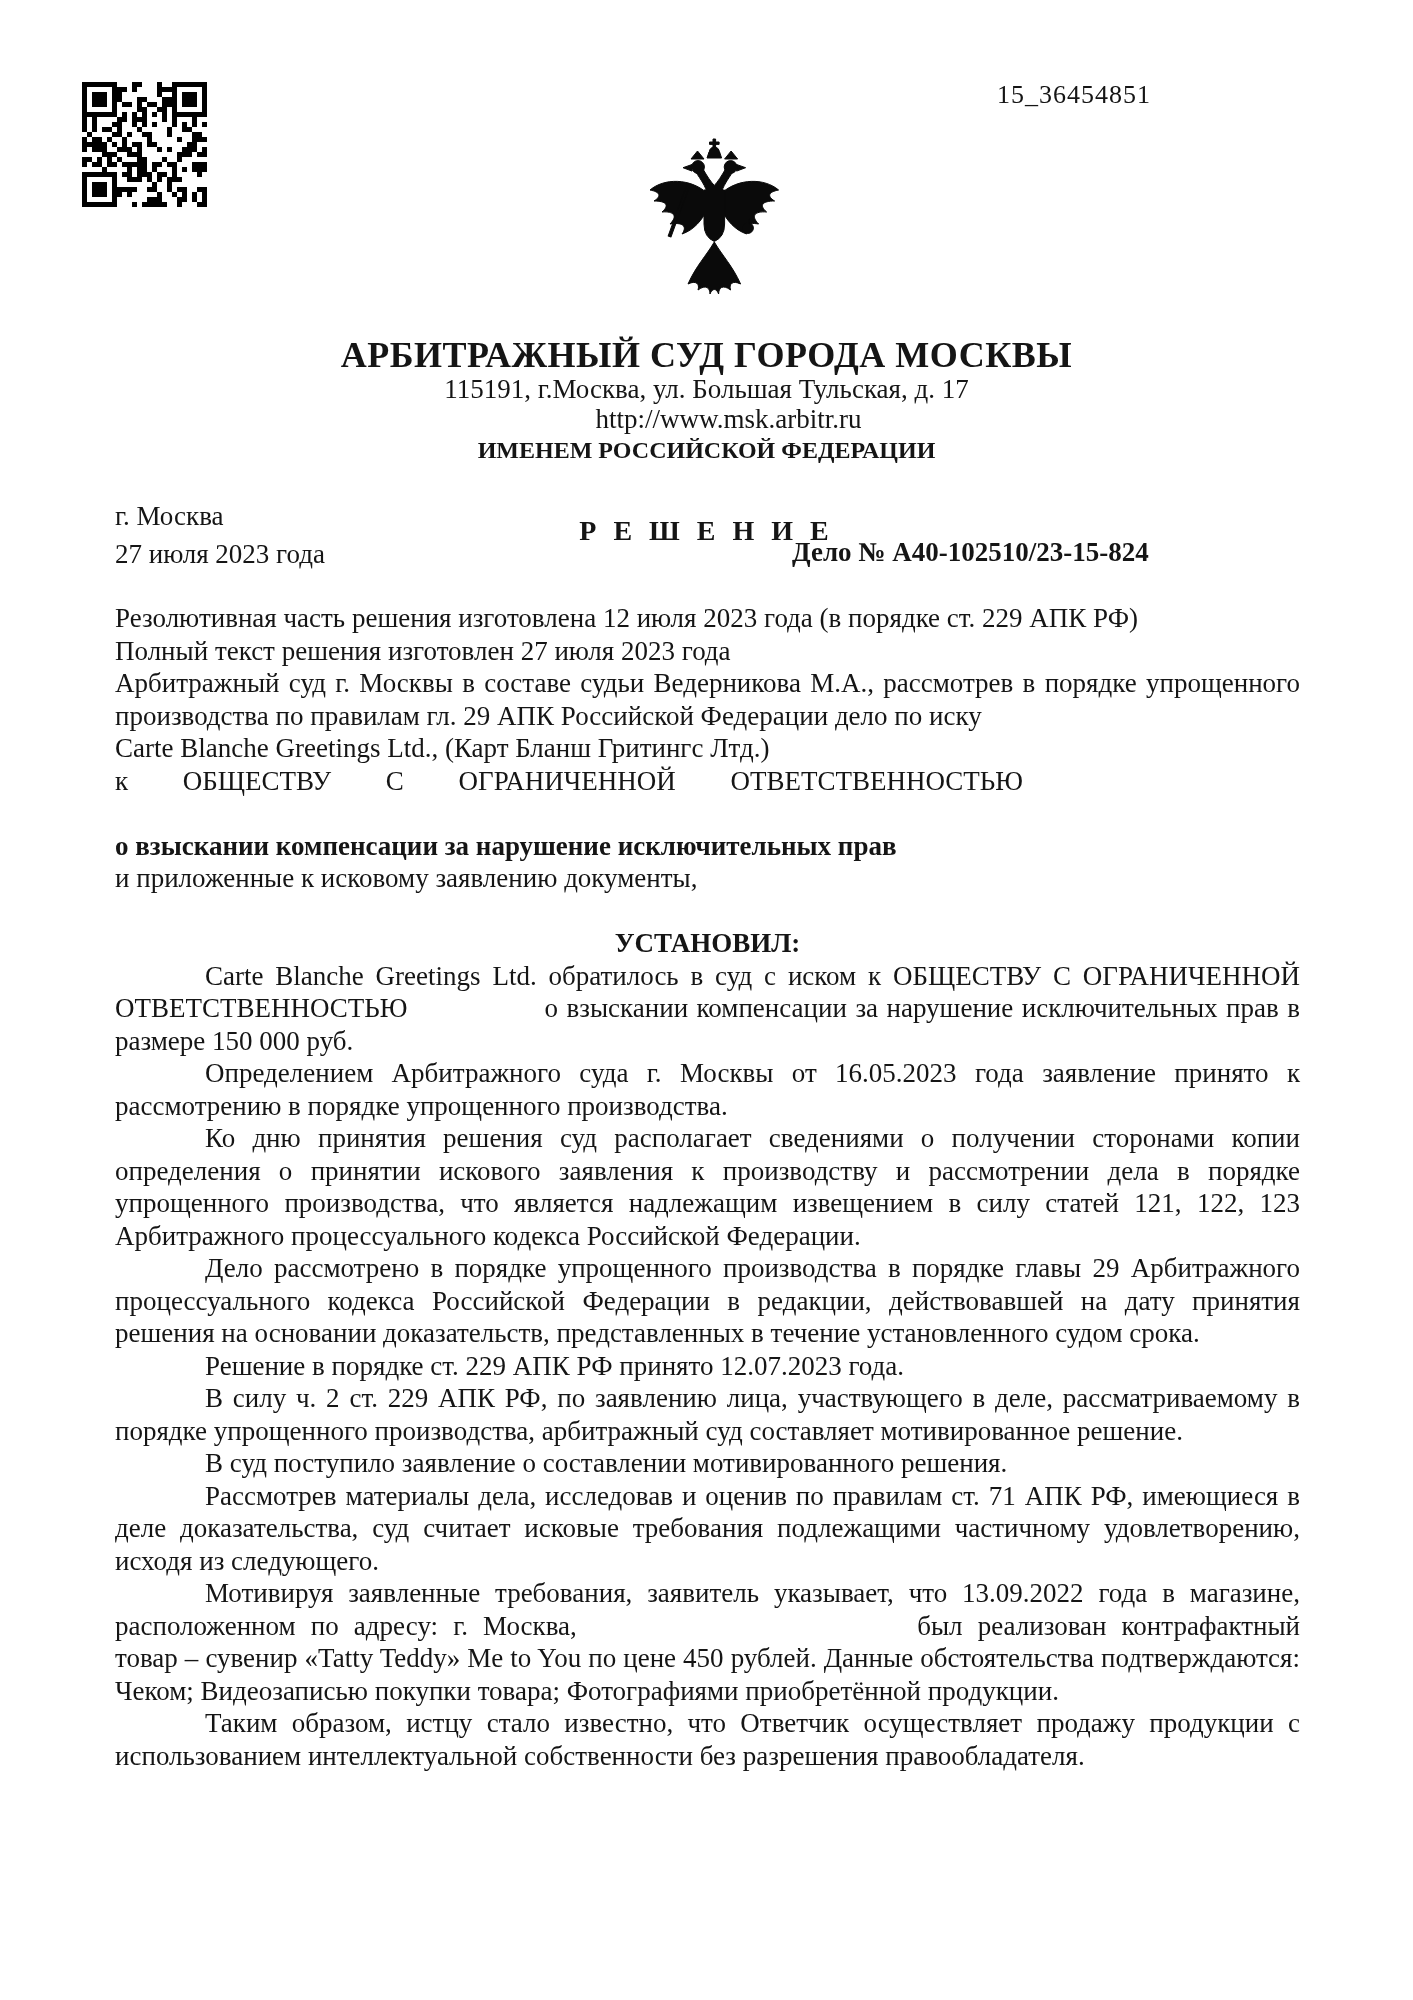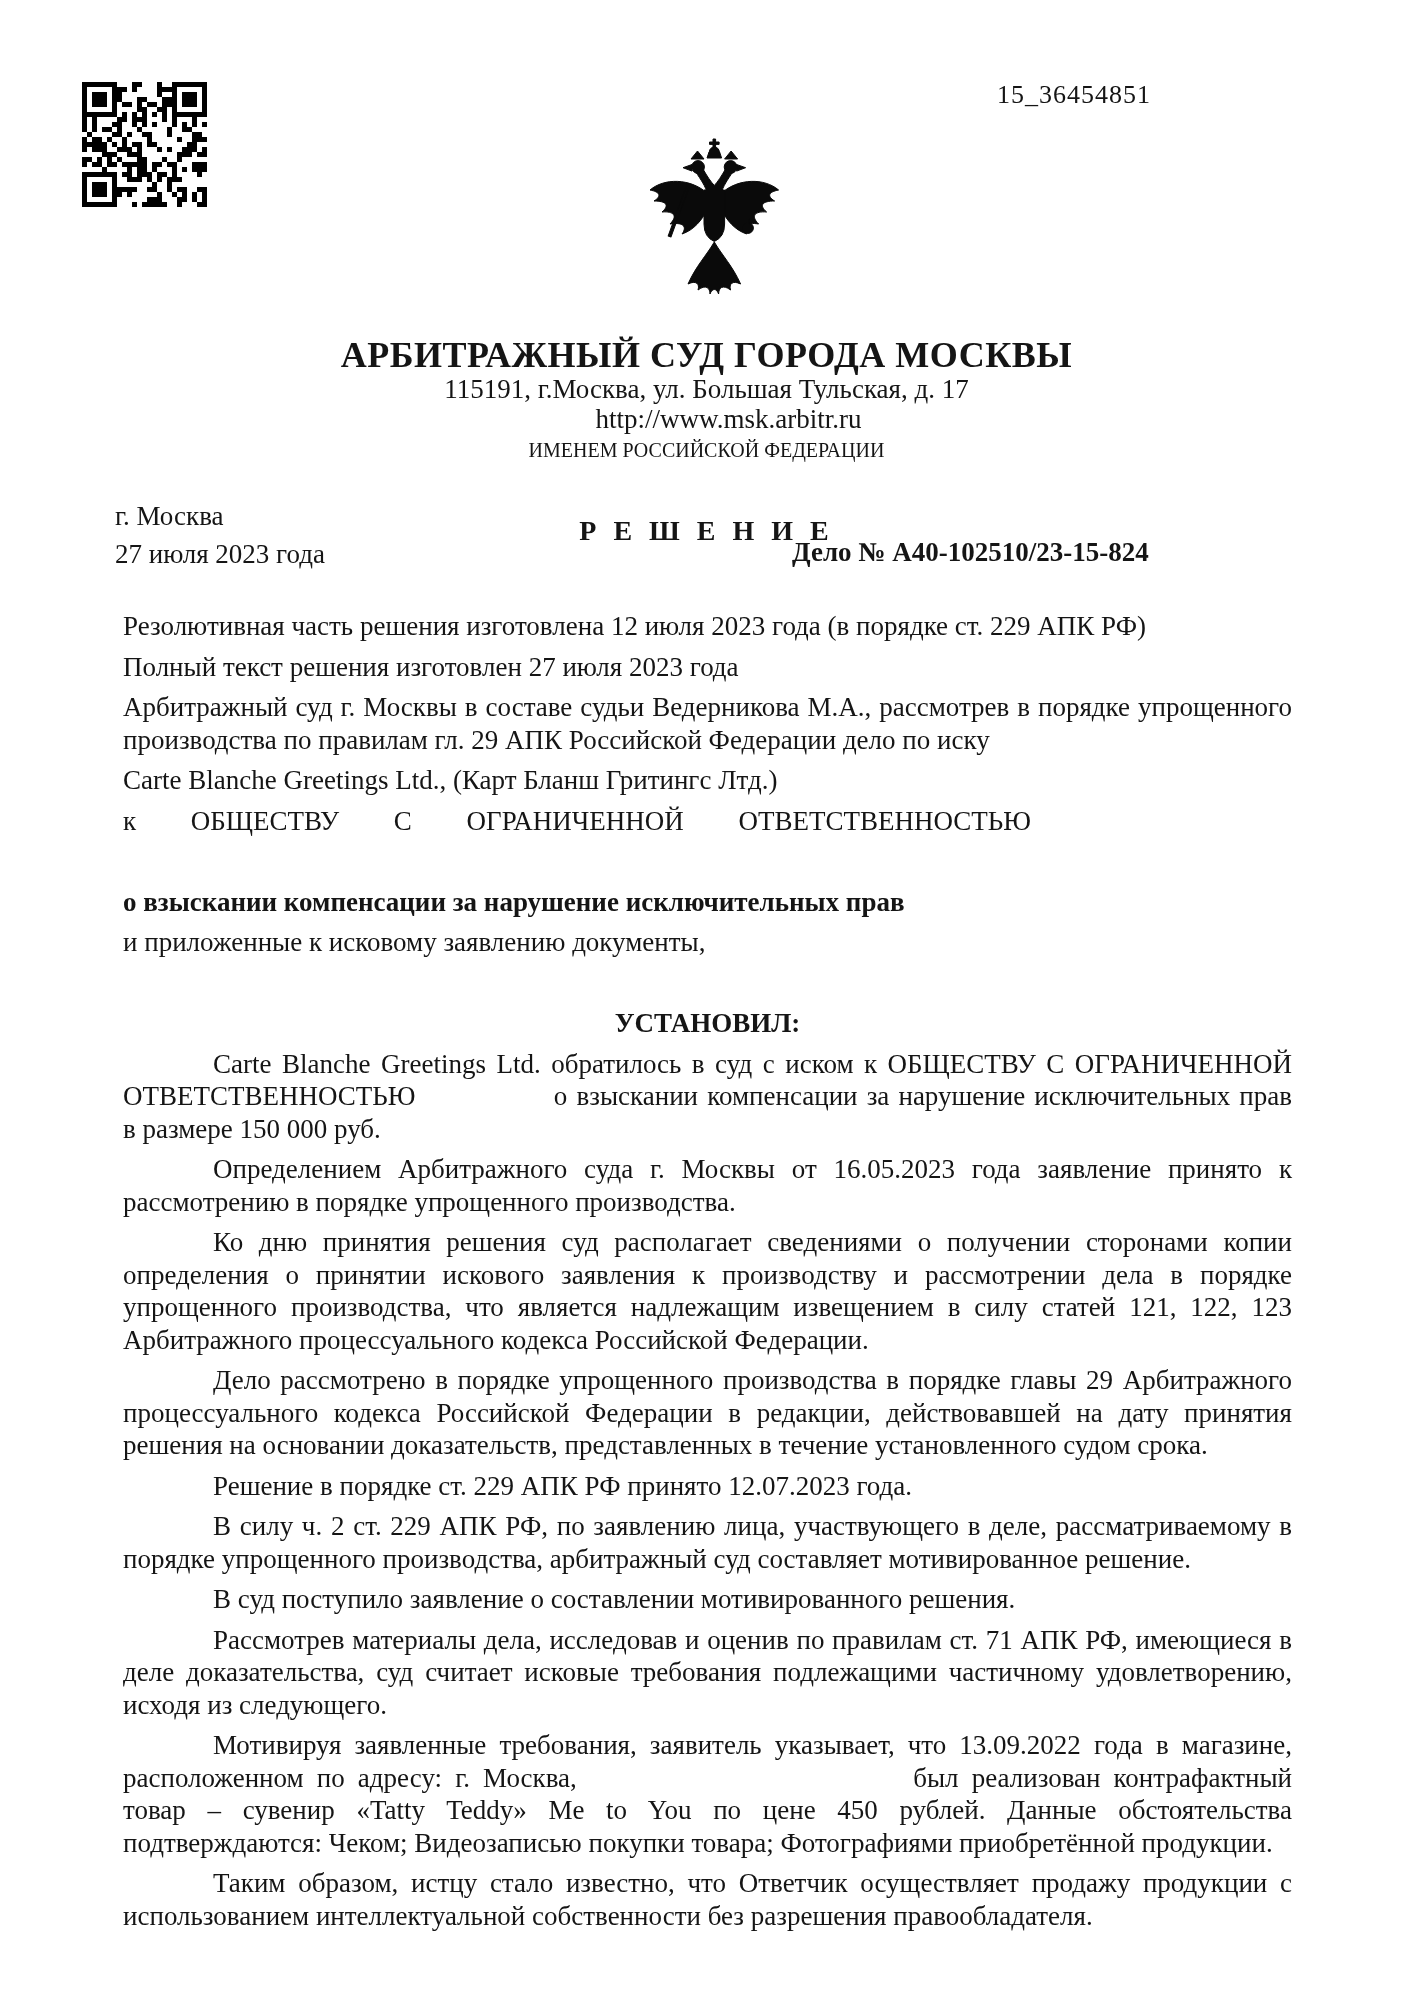--- a/index.html
+++ b/index.html
@@ -22,30 +22,30 @@
   }
   .qr svg { width:100%; height:100%; display:block; }
   .emblem {
     position:absolute; left:644px; top:136px; width:140px; height:170px;
   }
   .emblem svg { width:100%; height:100%; display:block; }
   .header { position:absolute; left:0; top:336px; width:100%; text-align:center; }
   .court-name   { font-size:36px; font-weight:bold; line-height:38px; letter-spacing:.5px; }
   .court-address{ font-size:27px; line-height:30px; }
   .court-website{ font-size:27px; line-height:30px;margin-left:44px; }
-  .in-name      { font-size:20px; font-weight:normal; line-height:33px; }
+  .in-name      { font-size:24px; font-weight:bold; line-height:33px; }
   .decision     { font-size:28px; font-weight:bold; line-height:31px; letter-spacing:5px;margin-top:48px; }
   .city    { position:absolute; left:115px; top:501px; font-size:27px; }
   .date    { position:absolute; left:115px; top:539px; font-size:27px; }
   .case-no { position:absolute; left:792px; top:537px; font-size:27px; font-weight:bold; }
   .body {
     position:absolute; left:115px; top:602px; width:1185px;
     font-size:27px; line-height:32.5px;
   }
-  .body p { margin:8px; }
+  .body p { margin:0; }
   .just   { text-align:justify; }
   .indent { text-indent:90px; }
   .bold   { font-weight:bold; }
   .center { text-align:center; }
   .spread { word-spacing:48px; }
   .blank-line { height:32.5px; }
   .redaction-gap { display:inline-block; height:4px; }
 </style>
 </head>
 <body>

